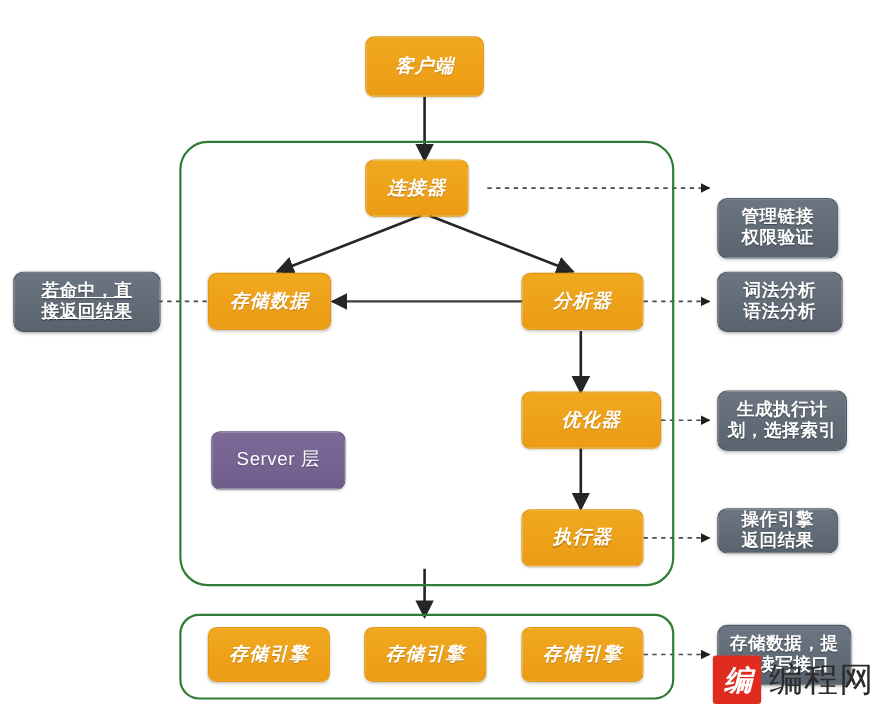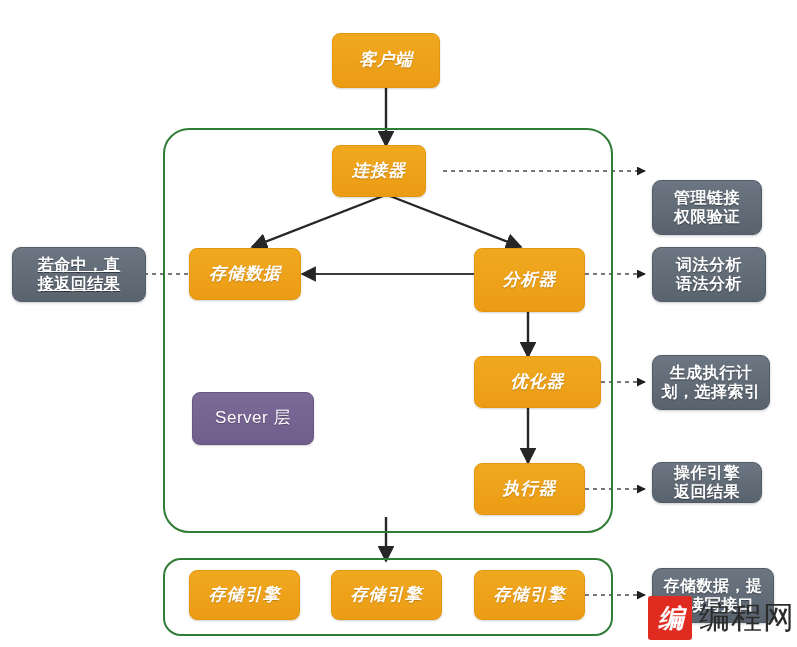--- a/index.html
+++ b/index.html
@@ -168,21 +168,21 @@
   <div class="container-box" style="left:163px; top:128px; width:450px; height:405px;"></div>
 
   <div class="container-box" style="left:163px; top:558px; width:450px; height:78px; border-radius:18px;"></div>
 
   <div class="node orange" style="left:332px; top:33px; width:108px; height:55px;">客户端</div>
 
   <div class="node orange" style="left:332px; top:145px; width:94px; height:52px;">连接器</div>
 
   <div class="node orange" style="left:189px; top:248px; width:112px; height:52px;">存储数据</div>
 
-  <div class="node orange" style="left:474px; top:248px; width:111px; height:64px;">分析器</div>
+  <div class="node orange" style="left:474px; top:248px; width:111px; height:52px;">分析器</div>
 
   <div class="node orange" style="left:474px; top:356px; width:127px; height:52px;">优化器</div>
 
   <div class="node orange" style="left:474px; top:463px; width:111px; height:52px;">执行器</div>
 
   <div class="node orange" style="left:189px; top:570px; width:111px; height:50px;">存储引擎</div>
 
   <div class="node orange" style="left:331px; top:570px; width:111px; height:50px;">存储引擎</div>
 
   <div class="node orange" style="left:474px; top:570px; width:111px; height:50px;">存储引擎</div>

